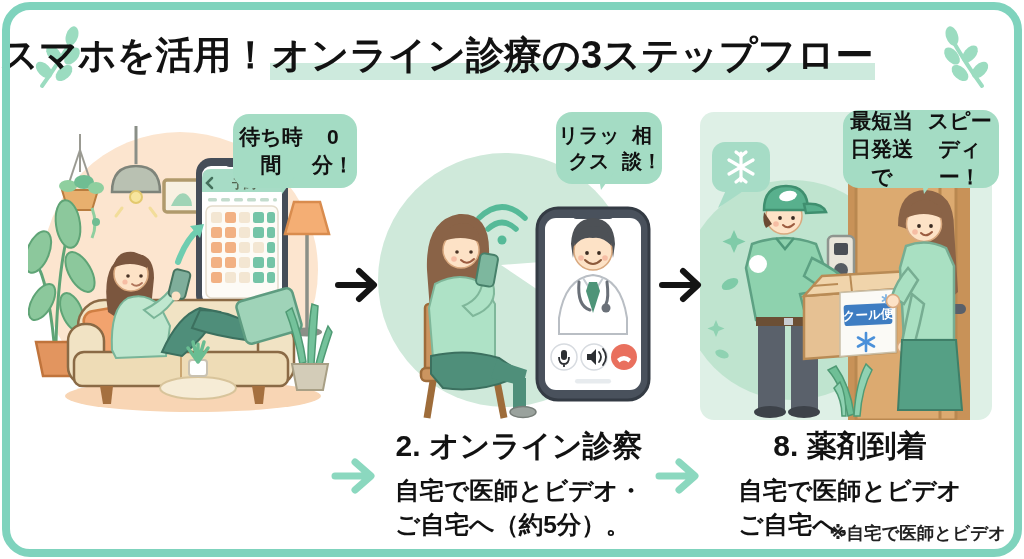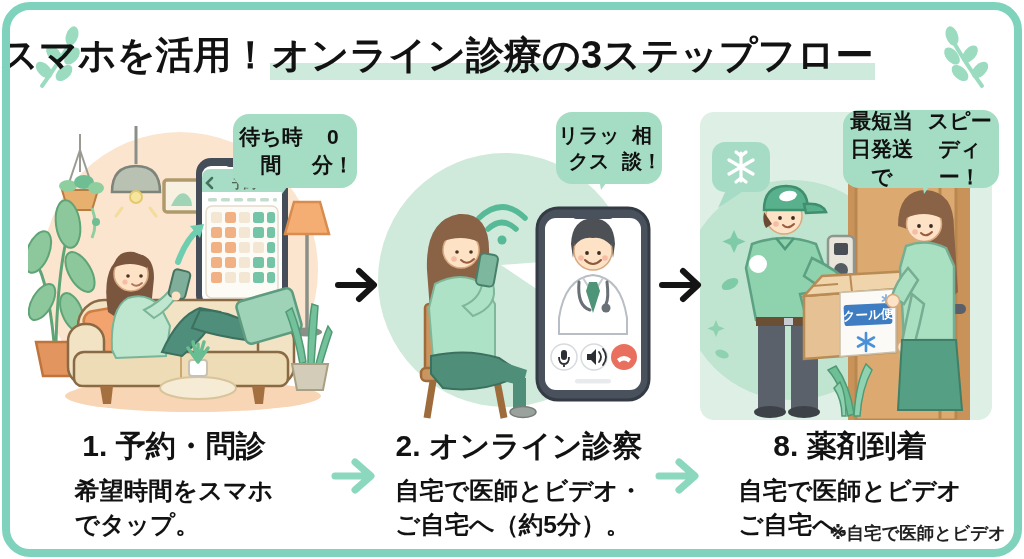--- a/index.html
+++ b/index.html
@@ -415,25 +415,20 @@
   </div>
   <div class="bubble b2">
     <span>リラックス</span>
     <span>相談！</span>
   </div>
   <div class="bubble b3">
     <span>最短当日発送で</span>
     <span>スピーディー！</span>
   </div>
 
-  <div class="caption c1">
-    <h2>1. 予約・問診</h2>
-    <p><span>希望時間をスマホ</span><br>
-       <span>でタップ。</span></p>
-  </div>
 
   <svg class="flow-arrow" style="left:331px; top:456px;" width="48" height="40" viewBox="0 0 48 40">
     <path d="M4 20 H37 M24 6 L40 20 L24 34" stroke="#8bd8bf" stroke-width="7" fill="none" stroke-linecap="round" stroke-linejoin="round"></path>
   </svg>
 
   <div class="caption c2">
     <h2>2. オンライン診察</h2>
     <p><span>自宅で医師とビデオ・</span><br>
        <span>ご自宅へ（約5分）。</span></p>
   </div>

